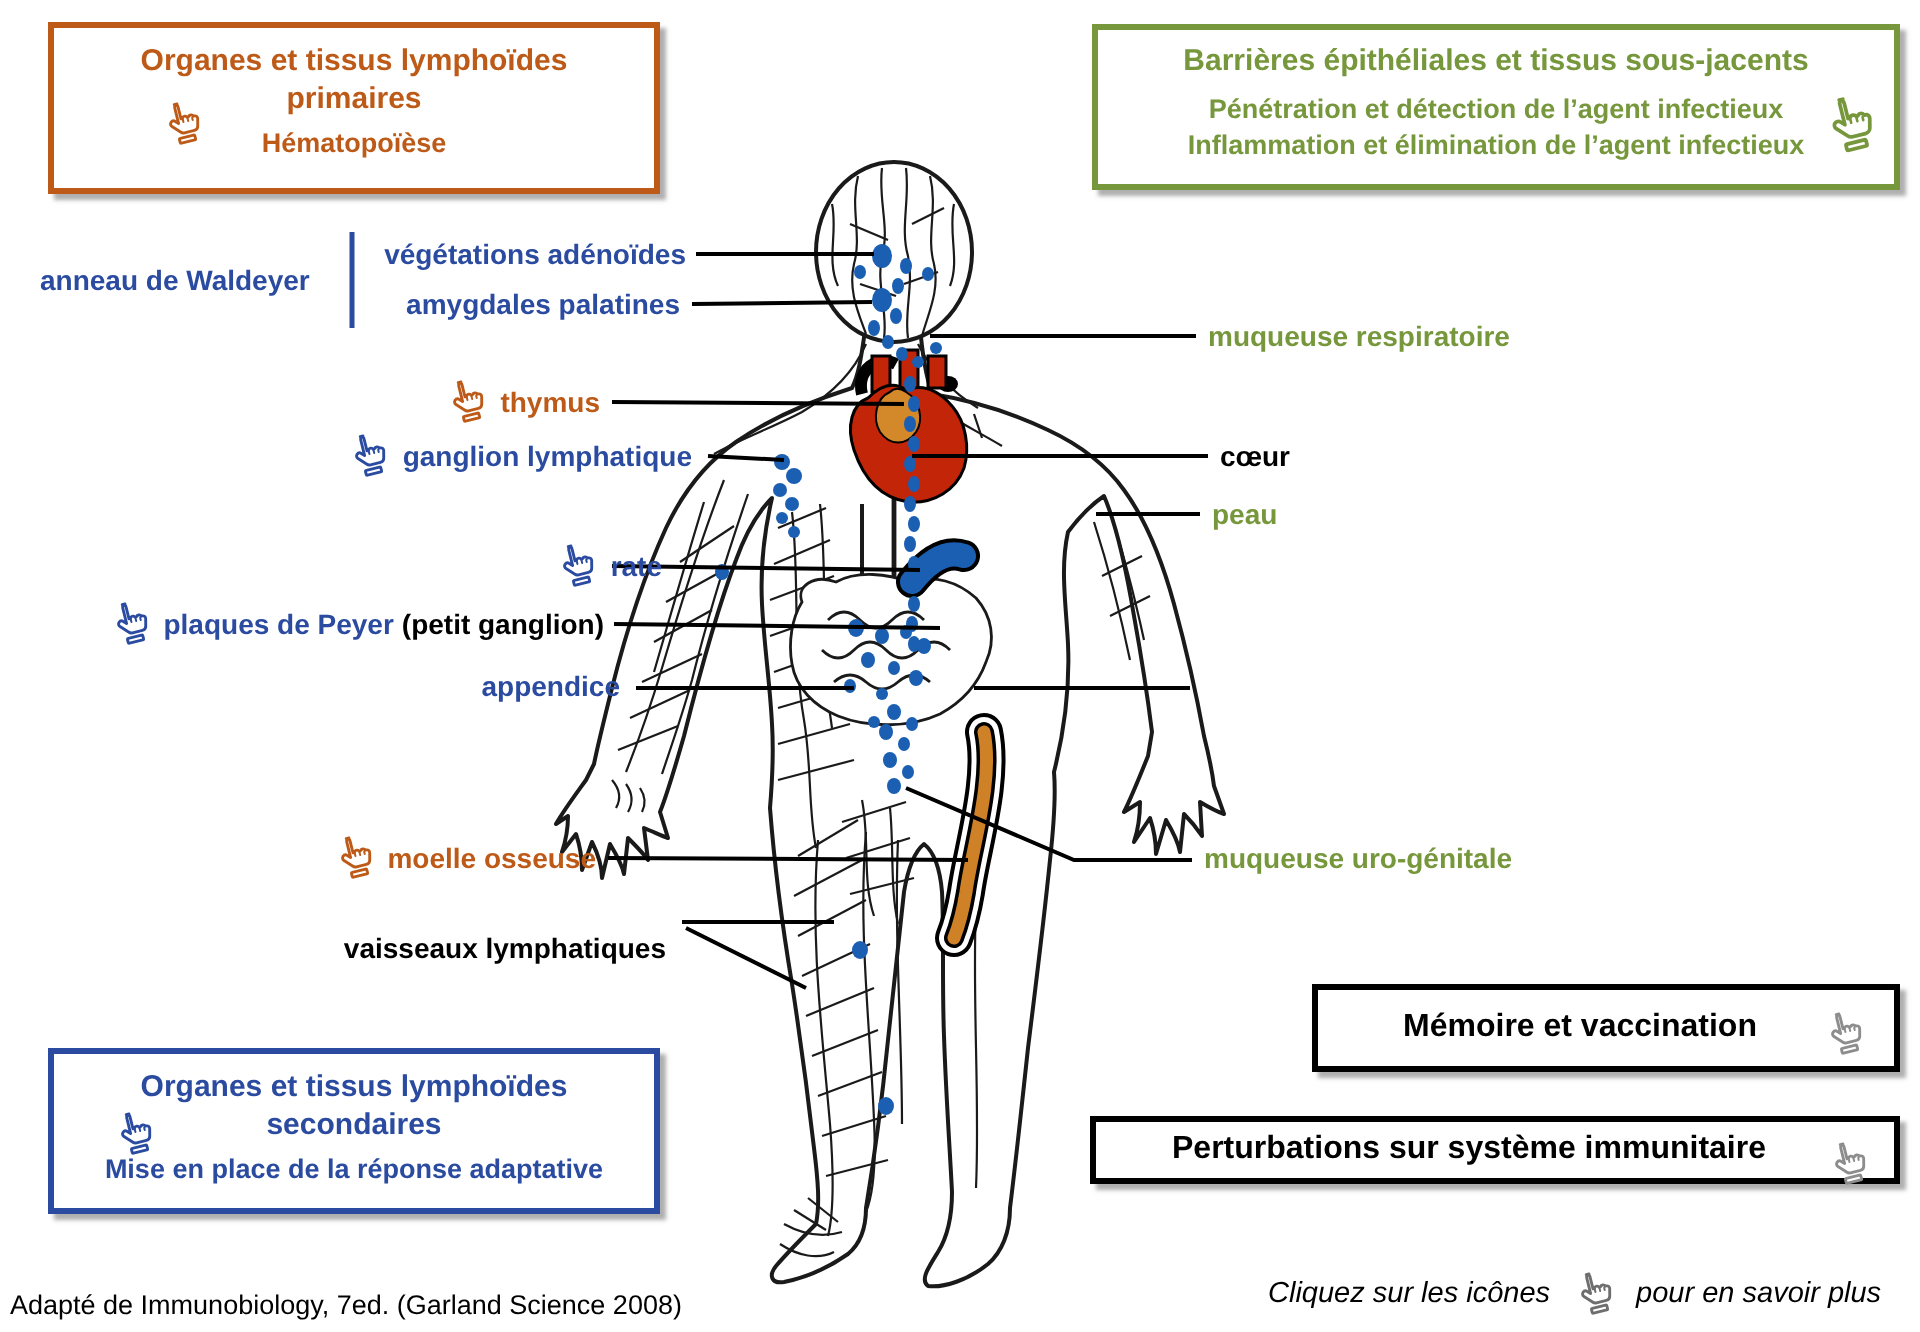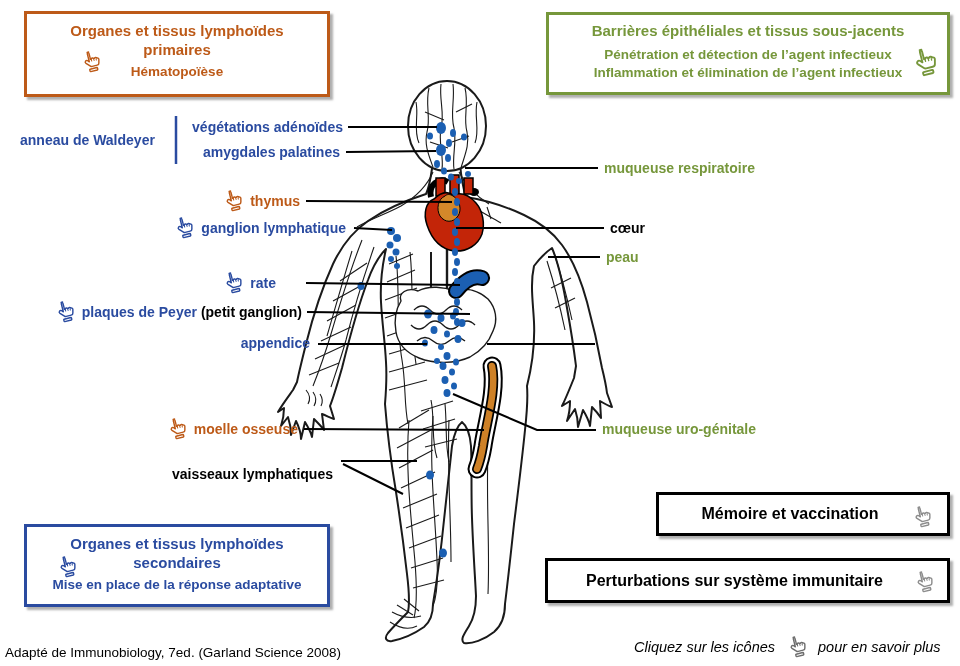--- a/index.html
+++ b/index.html
@@ -9,21 +9,21 @@
   .figure{position:absolute;left:0;top:0;}
 
   
   .box{position:absolute;background:#fff;box-sizing:border-box;text-align:center;
        box-shadow:3px 3px 2px rgba(110,110,110,.55);}
   .box-primary{left:24px;top:11px;width:306px;height:86px;border:3px solid #BD5A18;color:#BD5A18;}
   .box-barriers{left:546px;top:12px;width:404px;height:83px;border:3px solid #76973B;color:#76973B;}
   .box-secondary{left:24px;top:524px;width:306px;height:83px;border:3px solid #2A4BA0;color:#2A4BA0;}
   .box-black{border:3px solid #000;color:#000;display:flex;align-items:center;justify-content:center;}
   .box-memory{left:656px;top:492px;width:294px;height:44px;}
-  .box-perturb{left:545px;top:558px;width:405px;height:45px;}
+  .box-perturb{left:545px;top:558px;width:405px;height:34px;}
   .box .t1{font-size:15px;font-weight:bold;line-height:19px;margin-top:7px;}
   .box .t2{font-size:15px;font-weight:bold;line-height:19px;}
   .box .sub{font-size:13.5px;font-weight:bold;margin-top:5px;}
   .box-barriers .t1{margin-top:6px;}
   .box-barriers .bl{font-size:13.5px;font-weight:bold;line-height:18px;}
   .box-barriers .bl.first{margin-top:6px;}
   .box-black .bt{font-size:16px;font-weight:bold;padding-right:26px;}
 
   
   .hand{width:23px;height:23px;transform:rotate(-14deg);flex:0 0 auto;}
@@ -299,21 +299,21 @@
         <use href="#hand" xlink:href="#hand"></use>
       </svg>
     <span class="orange">thymus</span>
   </div>
   <div class="lab" style="right:614px;top:216px">
     <svg class="hand blue">
         <use href="#hand" xlink:href="#hand"></use>
       </svg>
     <span class="blue">ganglion lymphatique</span>
   </div>
-  <div class="lab" style="right:684px;top:271px">
+  <div class="lab" style="right:629px;top:271px">
     <svg class="hand blue">
         <use href="#hand" xlink:href="#hand"></use>
       </svg>
     <span class="blue">rate</span>
   </div>
   <div class="lab" style="right:658px;top:300px">
     <svg class="hand blue">
         <use href="#hand" xlink:href="#hand"></use>
       </svg>
     <span class="blue">plaques de Peyer</span>

